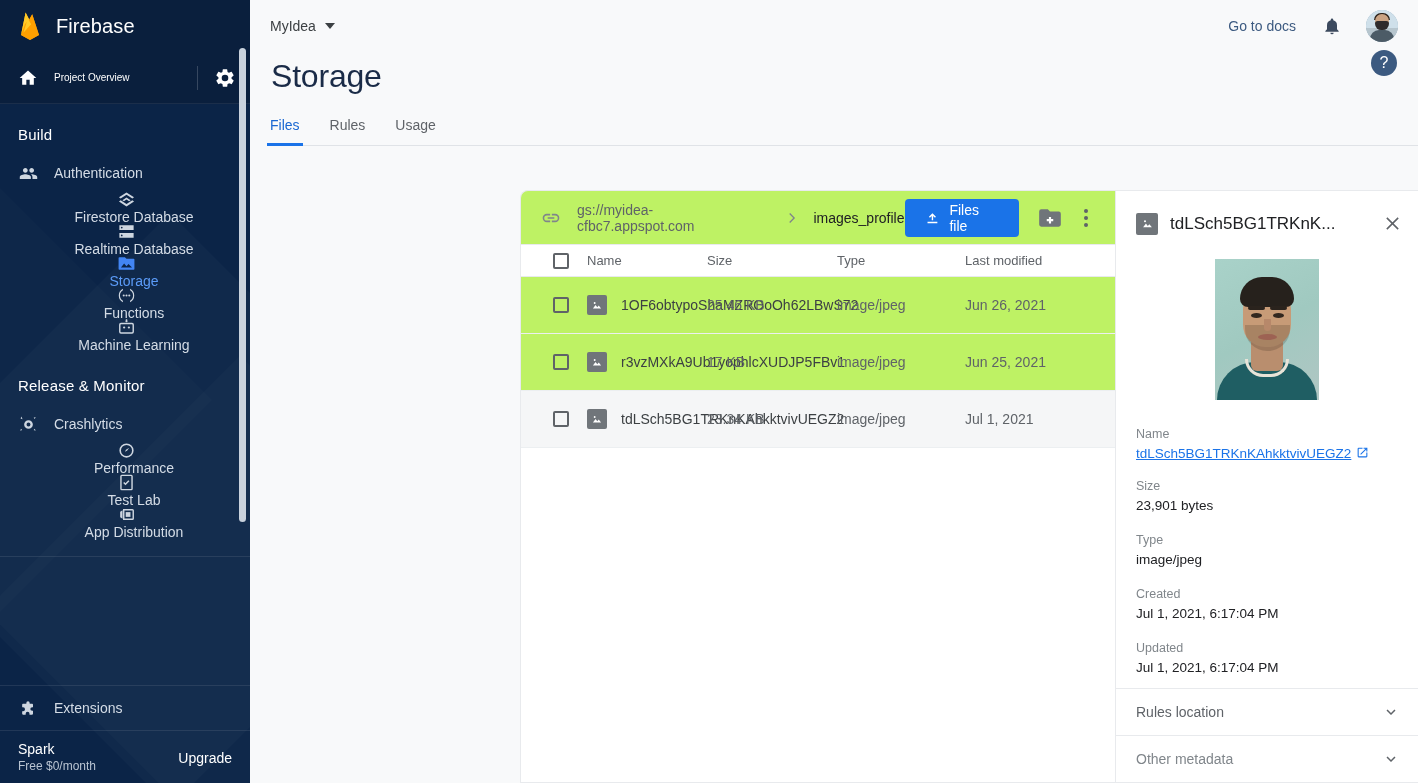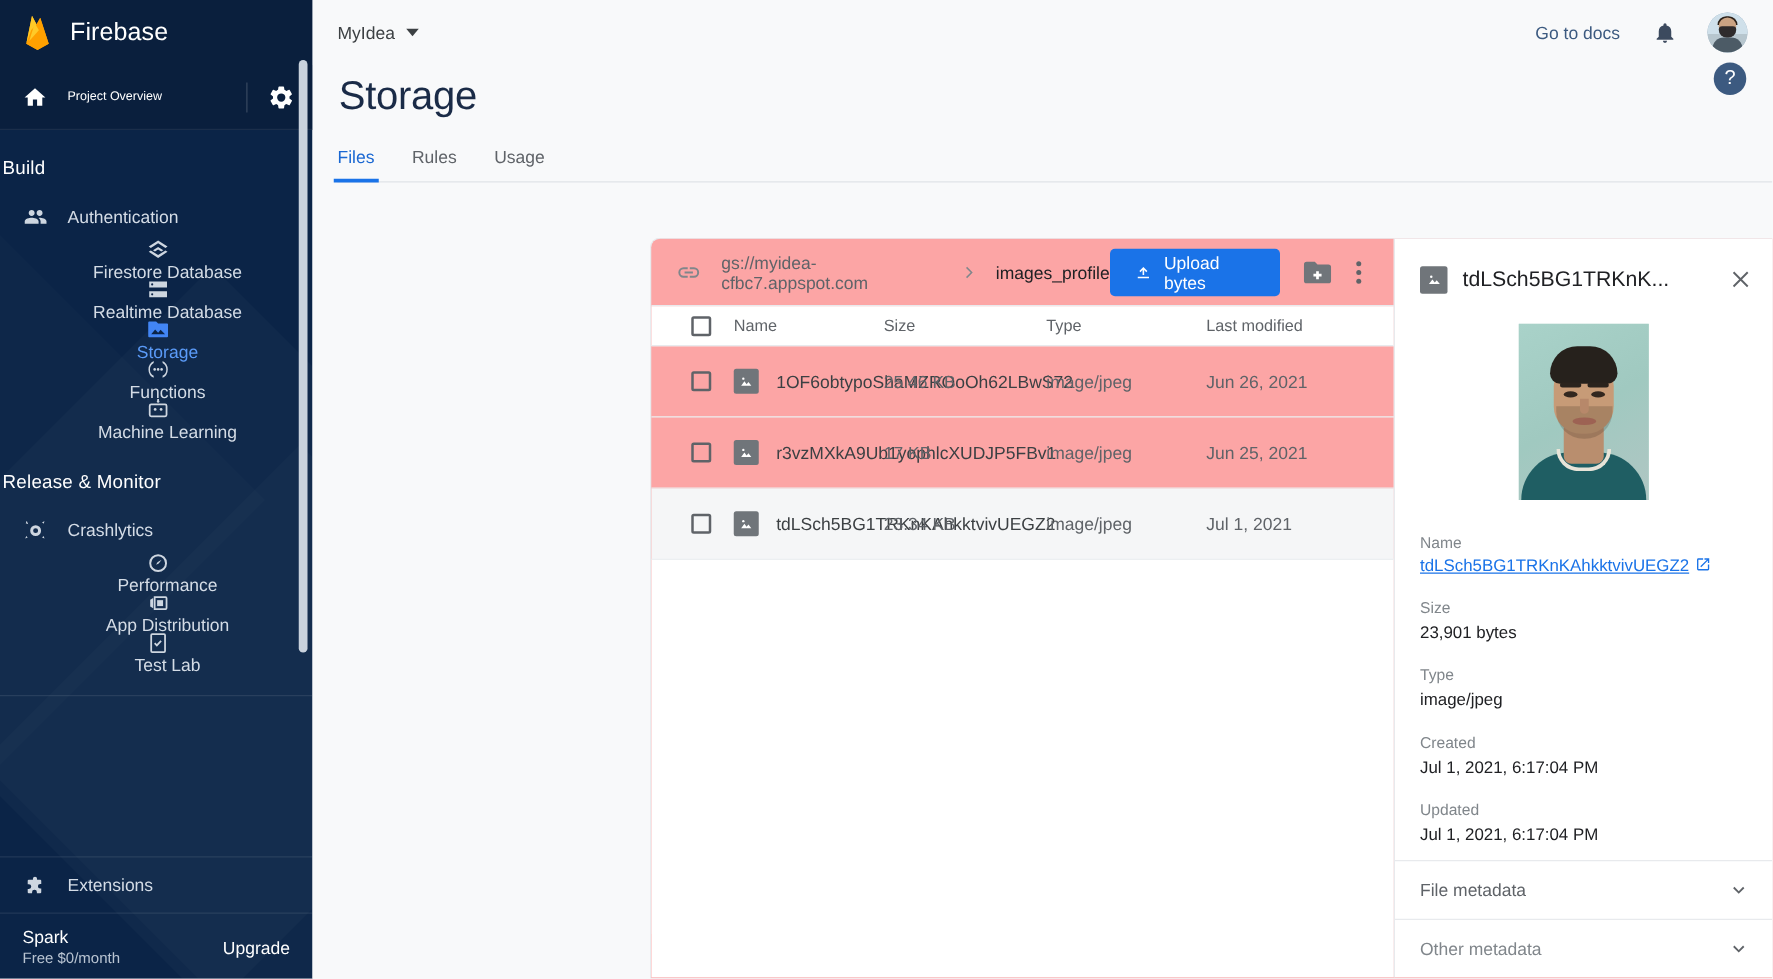--- a/index.html
+++ b/index.html
@@ -43,21 +43,21 @@
     border-bottom: 1px solid rgba(255,255,255,0.07);
     padding-left: 18px;
   }
   .sb-overview .home { width:20px;height:20px;flex:0 0 20px; margin-right:16px; fill:#fff; }
   .sb-overview .lbl { font-size: 10px; color:#fff; flex:1; }
   .sb-ov-sep { width:1px; height:24px; background: rgba(255,255,255,0.18); margin-right: 16px; }
   .sb-gear { width:22px;height:22px; margin-right:14px; fill:#fff; flex:0 0 22px;}
 
   .sb-scroll { position:relative; z-index:2; height: calc(783px - 52px - 52px - 98px); overflow:hidden; }
   .sb-section-title {
-    font-size: 15px; color: #fff; padding: 22px 0 14px 2px; letter-spacing:.2px;
+    font-size: 15px; color: #fff; padding: 22px 0 14px 18px; letter-spacing:.2px;
   }
   .sb-item {
     height: 32px; display:flex; align-items:center; padding-left:18px;
     font-size:14px; color:#d4dce6; cursor:pointer; margin-bottom: 0;
   }
   .sb-item + .sb-item { margin-top: 0; flex-direction: column; }
   .sb-item .ico { width:20px; height:20px; flex:0 0 20px; margin-right:16px; display:flex; align-items:center; justify-content:center;}
   .sb-item .ico svg { width:19px;height:19px; fill:#ced6e0; }
   .sb-item.active { color:#5b9bf8; }
   .sb-item.active .ico svg { fill:#4285f4; }
@@ -124,21 +124,21 @@
     position:relative;
   }
   .tab.active { color:#1967d2; }
   .tab.active::after {
     content:""; position:absolute; left:-3px; right:-3px; bottom:-1px; height:3px; background:#1a73e8;
   }
 
   
   .card {
     position:absolute; left:270px; right:0; top:190px; bottom:0;
-    background:#fca5a5; border:1px solid #e8eaed; border-right:none;
+    background:#bef264; border:1px solid #e8eaed; border-right:none;
     border-top-left-radius:8px; display:flex; overflow:hidden;
   }
   .browser { flex:1; display:flex; flex-direction:column; min-width:0; }
 
   .crumbbar { height:54px; display:flex; align-items:center; padding:0 14px 0 20px; border-bottom:1px solid #e8eaed;}
   .link-ico { width:20px;height:20px;fill:#80868b; margin-right:16px; flex:0 0 20px;}
   .crumb-root { font-size:14px; color:#5f6368; cursor:pointer; }
   .crumb-sep { margin:0 14px; width:16px;height:16px; fill:#80868b; }
   .crumb-cur { font-size:14px; color:#202124; cursor:pointer; }
   .cb-spacer { flex:1; }
@@ -330,35 +330,35 @@
               <svg viewBox="0 0 24 24">
                 <path d="M12 3a9 9 0 109 9 9 9 0 00-9-9zm0 16a7 7 0 117-7 7 7 0 01-7 7z"></path>
                 <path d="M15.5 8.5l-4.2 2.6-1.3 2.6 2.6-1.3z"></path>
               </svg>
             </span>
           <span>Performance</span>
         </div>
         <div class="sb-item">
           <span class="ico">
               <svg viewBox="0 0 24 24">
+                <path d="M6 3h12a1 1 0 011 1v16a1 1 0 01-1 1H6a1 1 0 01-1-1V4a1 1 0 011-1z" fill="none" stroke="#ced6e0" stroke-width="1.8"></path>
+                <path d="M8.5 12l2.2 2.3 4.3-4.6" fill="none" stroke="#ced6e0" stroke-width="1.8"></path>
+              </svg>
+            </span>
+          <span>Test Lab</span>
+        </div>
+        <div class="sb-item">
+          <span class="ico">
+              <svg viewBox="0 0 24 24">
                 <path d="M4 8.5l3-1.8v10.6l-3-1.8z"></path>
                 <path d="M8.5 6h11a1 1 0 011 1v10a1 1 0 01-1 1h-11z" fill="none" stroke="#ced6e0" stroke-width="1.8"></path>
                 <rect x="11" y="9" width="6" height="6"></rect>
               </svg>
             </span>
           <span>App Distribution</span>
-        </div>
-        <div class="sb-item">
-          <span class="ico">
-              <svg viewBox="0 0 24 24">
-                <path d="M6 3h12a1 1 0 011 1v16a1 1 0 01-1 1H6a1 1 0 01-1-1V4a1 1 0 011-1z" fill="none" stroke="#ced6e0" stroke-width="1.8"></path>
-                <path d="M8.5 12l2.2 2.3 4.3-4.6" fill="none" stroke="#ced6e0" stroke-width="1.8"></path>
-              </svg>
-            </span>
-          <span>Test Lab</span>
         </div>
       </div>
       <div class="sb-divider"></div>
     </div>
 
     <div class="sb-ext">
       <span class="ico"><svg viewBox="0 0 24 24">
             <path d="M12 4a2 2 0 012 2v1h3a1 1 0 011 1v3h-1a2.2 2.2 0 000 4.4h1V19a1 1 0 01-1 1h-3.2v-1.2a2.3 2.3 0 00-4.6 0V20H6a1 1 0 01-1-1v-3.2h1.1a2.3 2.3 0 000-4.6H5V8a1 1 0 011-1h4V6a2 2 0 012-2z"></path>
           </svg></span>
       <span>Extensions</span>
@@ -418,21 +418,21 @@
           <span class="crumb-root">gs://myidea-cfbc7.appspot.com</span>
           <svg class="crumb-sep" viewBox="0 0 24 24">
               <path d="M9.3 4.6L7.9 6l6 6-6 6 1.4 1.4L16.7 12z"></path>
             </svg>
           <span class="crumb-cur">images_profile</span>
           <div class="cb-spacer"></div>
           <div class="upload-btn">
             <svg viewBox="0 0 24 24">
                 <path d="M11 16h2V9.8l2.6 2.6 1.4-1.4L12 6l-5 5 1.4 1.4L11 9.8zM5 18h14v2H5z"></path>
               </svg>
-            <span>Upload bytes</span>
+            <span>Files file</span>
           </div>
           <div class="folder-btn">
             <svg viewBox="0 0 24 24">
                 <path d="M10 4H4a2 2 0 00-2 2v12a2 2 0 002 2h16a2 2 0 002-2V8a2 2 0 00-2-2h-8z"></path>
                 <path d="M13 11h-2v2H9v2h2v2h2v-2h2v-2h-2z" fill="#fff"></path>
               </svg>
           </div>
           <div class="kebab">
               <i></i>
               <i></i>
@@ -557,21 +557,21 @@
           <div class="meta-val">image/jpeg</div>
 
           <div class="meta-lbl">Created</div>
           <div class="meta-val">Jul 1, 2021, 6:17:04 PM</div>
 
           <div class="meta-lbl">Updated</div>
           <div class="meta-val">Jul 1, 2021, 6:17:04 PM</div>
         </div>
 
         <div class="expander">
-          <span class="etxt">File metadata</span>
+          <span class="etxt">Rules location</span>
           <svg viewBox="0 0 24 24">
               <path d="M7.4 8.6L12 13.2l4.6-4.6L18 10l-6 6-6-6z"></path>
             </svg>
         </div>
         <div class="expander last">
           <span class="etxt">Other metadata</span>
           <svg viewBox="0 0 24 24">
               <path d="M7.4 8.6L12 13.2l4.6-4.6L18 10l-6 6-6-6z"></path>
             </svg>
         </div>

